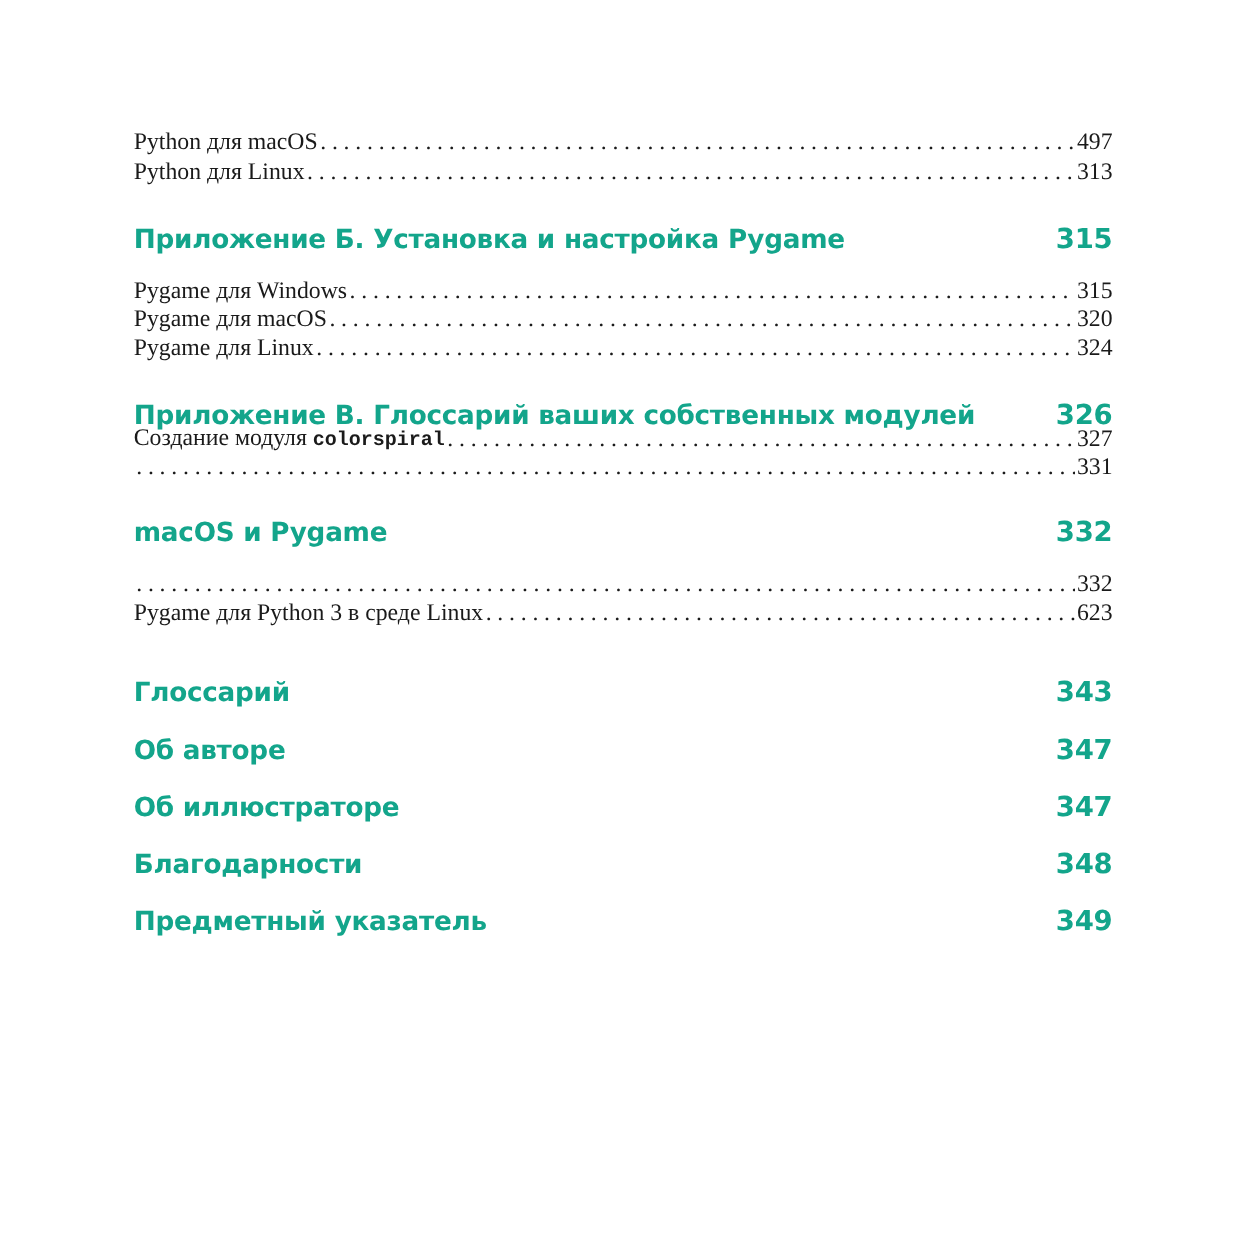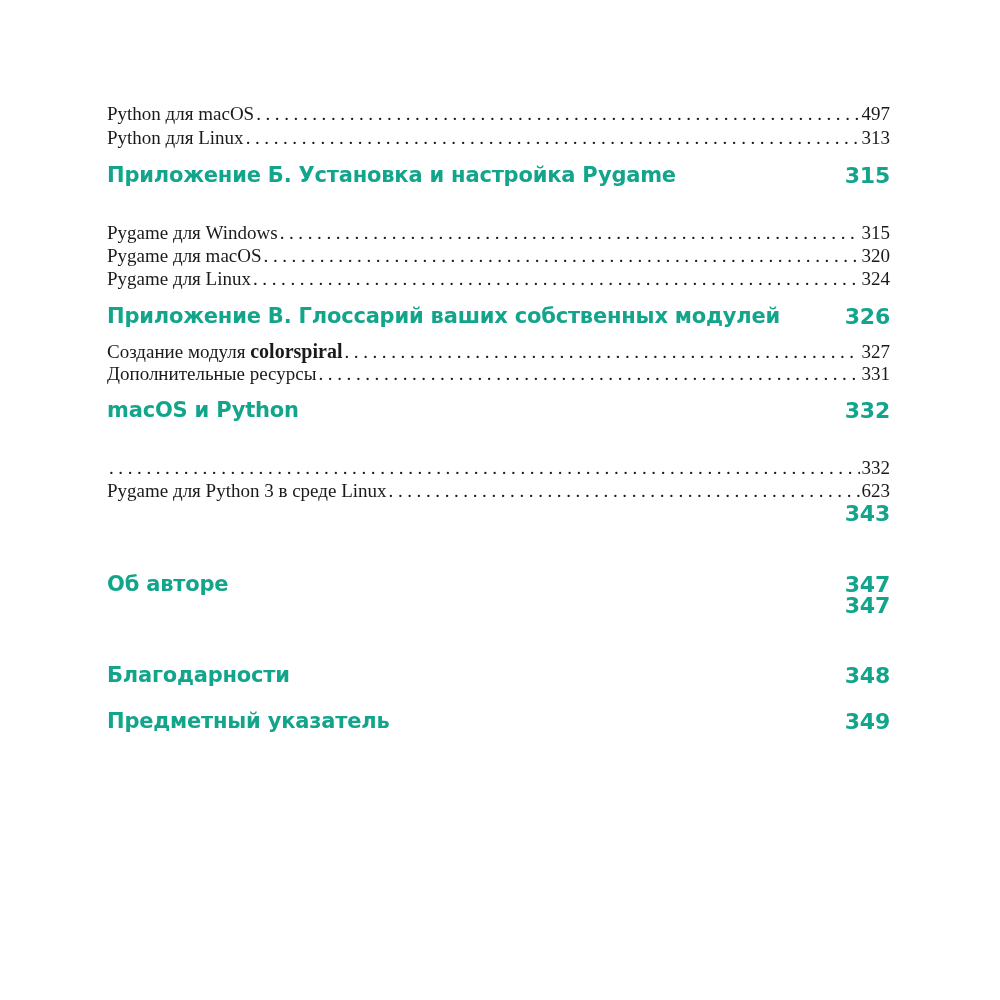--- a/index.html
+++ b/index.html
@@ -5,33 +5,33 @@
   html, body { margin: 0; padding: 0; background: #ffffff; }
   body { width: 1000px; height: 1000px; position: relative; overflow: hidden; }
   .page { position: absolute; left: 107px; top: 0; width: 783px; }
   .entry {
     position: absolute; left: 0; width: 783px;
     display: flex; align-items: center;
     font-family: "Liberation Serif", "DejaVu Serif", serif;
     font-size: 19px; color: #1a1a1a; line-height: 22px;
   }
   .entry .label { white-space: nowrap; }
-  .entry .mono { font-family: Liberation Serif, serif; font-weight: bold; font-size: 20px; }
+  .entry .mono { font-family: Liberation Mono, monospace; font-weight: bold; font-size: 16px; }
   .entry .leader {
     flex: 1; overflow: hidden; white-space: nowrap; margin: 0 2px;
     letter-spacing: 4.6px; color: #1a1a1a;
   }
   .entry .page-num { white-space: nowrap; }
   .heading {
     position: absolute; left: 0; width: 783px;
     font-family: "DejaVu Sans", "Liberation Sans", sans-serif;
     font-weight: bold; font-size: 21px; color: #13a58b;
     line-height: 25px; letter-spacing: -0.2px;
   }
-  .heading .htext { display: block; width: 640px; }
+  .heading .htext { display: block; width: 640px; margin-top: 16px; }
   .heading .hnum { position: absolute; right: 0; bottom: 0; font-size: 22px; }
 </style>
 </head>
 <body>
 
 <div class="page">
 
   <div class="entry" style="top:103px">
     <span class="label">Python для macOS</span>
     <span class="leader">......................................................................................................................................................</span>
@@ -66,47 +66,48 @@
   <div class="heading" style="top:304px">
     <span class="htext" style="width:700px">Приложение В. Глоссарий ваших собственных модулей</span>
     <span class="hnum">326</span>
   </div>
   <div class="entry" style="top:340px">
     <span class="label"><span>Создание модуля </span><span class="mono">colorspiral</span></span>
     <span class="leader">......................................................................................................................................................</span>
     <span class="page-num">327</span>
   </div>
   <div class="entry" style="top:363px">
-    <span class="label">Дополнительные ресурсы</span>
     <span class="leader">......................................................................................................................................................</span>
     <span class="page-num">331</span>
   </div>
 
   <div class="heading" style="top:398px">
-    <span class="htext">macOS и Python</span>
+    <span class="htext">macOS и Pygame</span>
     <span class="hnum">332</span>
   </div>
   <div class="entry" style="top:457px">
     <span class="leader">......................................................................................................................................................</span>
     <span class="page-num">332</span>
   </div>
   <div class="entry" style="top:480px">
     <span class="label">Pygame для Python 3 в среде Linux</span>
     <span class="leader">......................................................................................................................................................</span>
     <span class="page-num">623</span>
   </div>
 
   <div class="heading" style="top:526px">
+    <span class="htext">Глоссарий</span>
     <span class="hnum">343</span>
   </div>
   <div class="heading" style="top:572px">
     <span class="htext">Об авторе</span>
     <span class="hnum">347</span>
   </div>
   <div class="heading" style="top:618px">
+    <span class="htext">Об иллюстраторе</span>
     <span class="hnum">347</span>
   </div>
   <div class="heading" style="top:663px">
     <span class="htext">Благодарности</span>
     <span class="hnum">348</span>
   </div>
   <div class="heading" style="top:709px">
     <span class="htext">Предметный указатель</span>
     <span class="hnum">349</span>
   </div>

